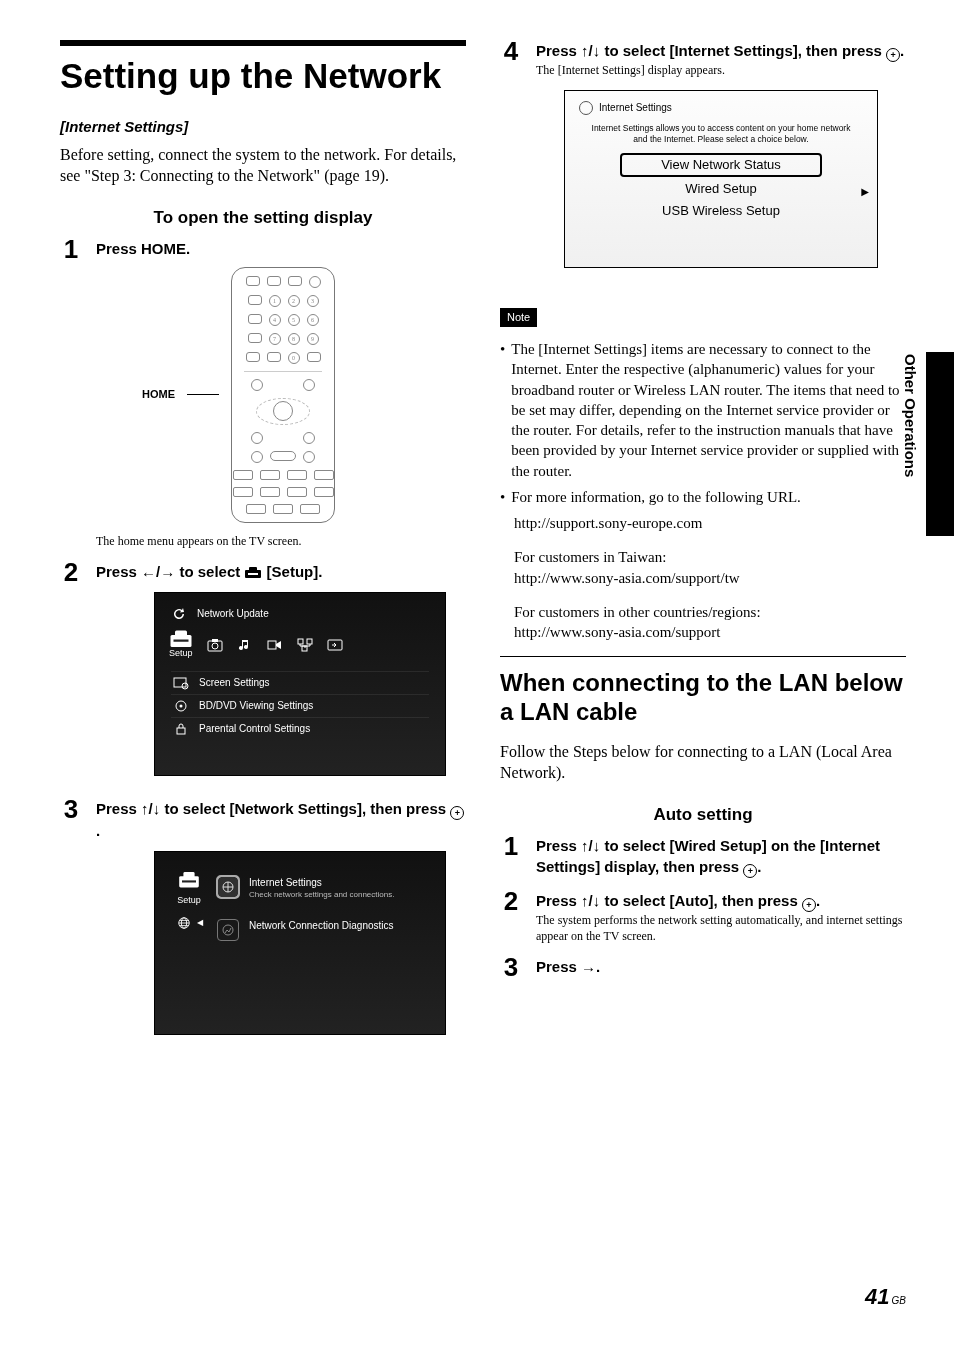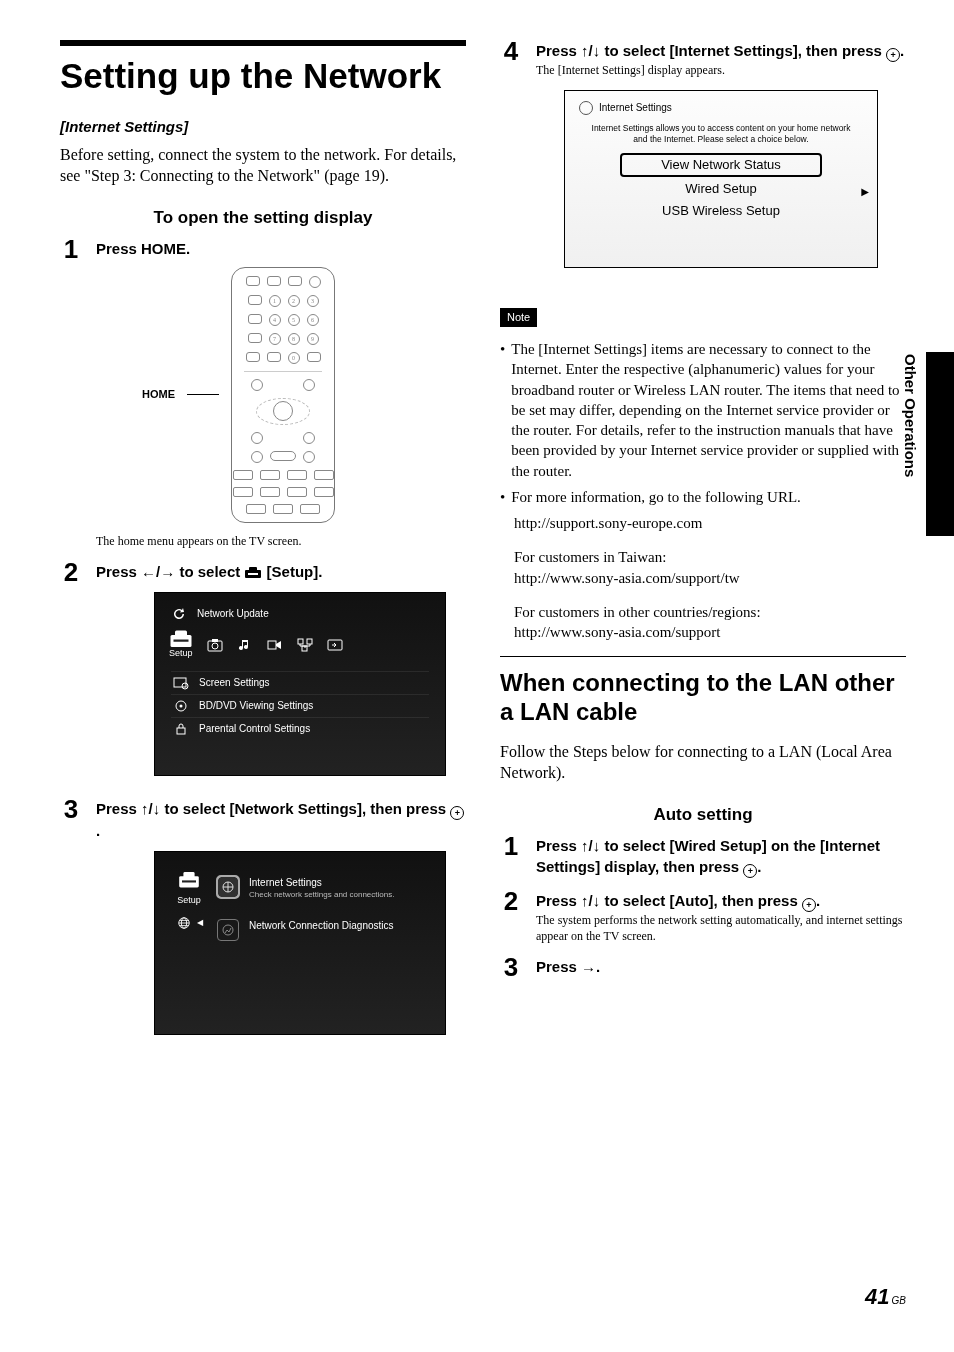--- a/index.html
+++ b/index.html
@@ -496,21 +496,21 @@
     <div class="indent-block">
       <div>For customers in Taiwan:</div>
       <div>http://www.sony-asia.com/support/tw</div>
     </div>
     <div class="indent-block">
       <div>For customers in other countries/regions:</div>
       <div>http://www.sony-asia.com/support</div>
     </div>
 
     <div class="sep-line"></div>
-    <div class="section-head-big">When connecting to the LAN other a LAN cable</div>
+    <div class="section-head-big">When connecting to the LAN below a LAN cable</div>
     <p class="body" style="margin-bottom:16px;">Follow the Steps below for connecting to a LAN (Local Area Network).</p>
 
     <div class="section-head">Auto setting</div>
 
     <ol class="steps">
       <li>
         <div class="num">1</div>
         <div class="content">
           <div class="step-bold">
             <span>Press </span><span class="arrow">↑/↓</span><span> to select [Wired Setup] on the [Internet Settings] display, then press </span><span class="plus-circ">+</span><span>.</span>

